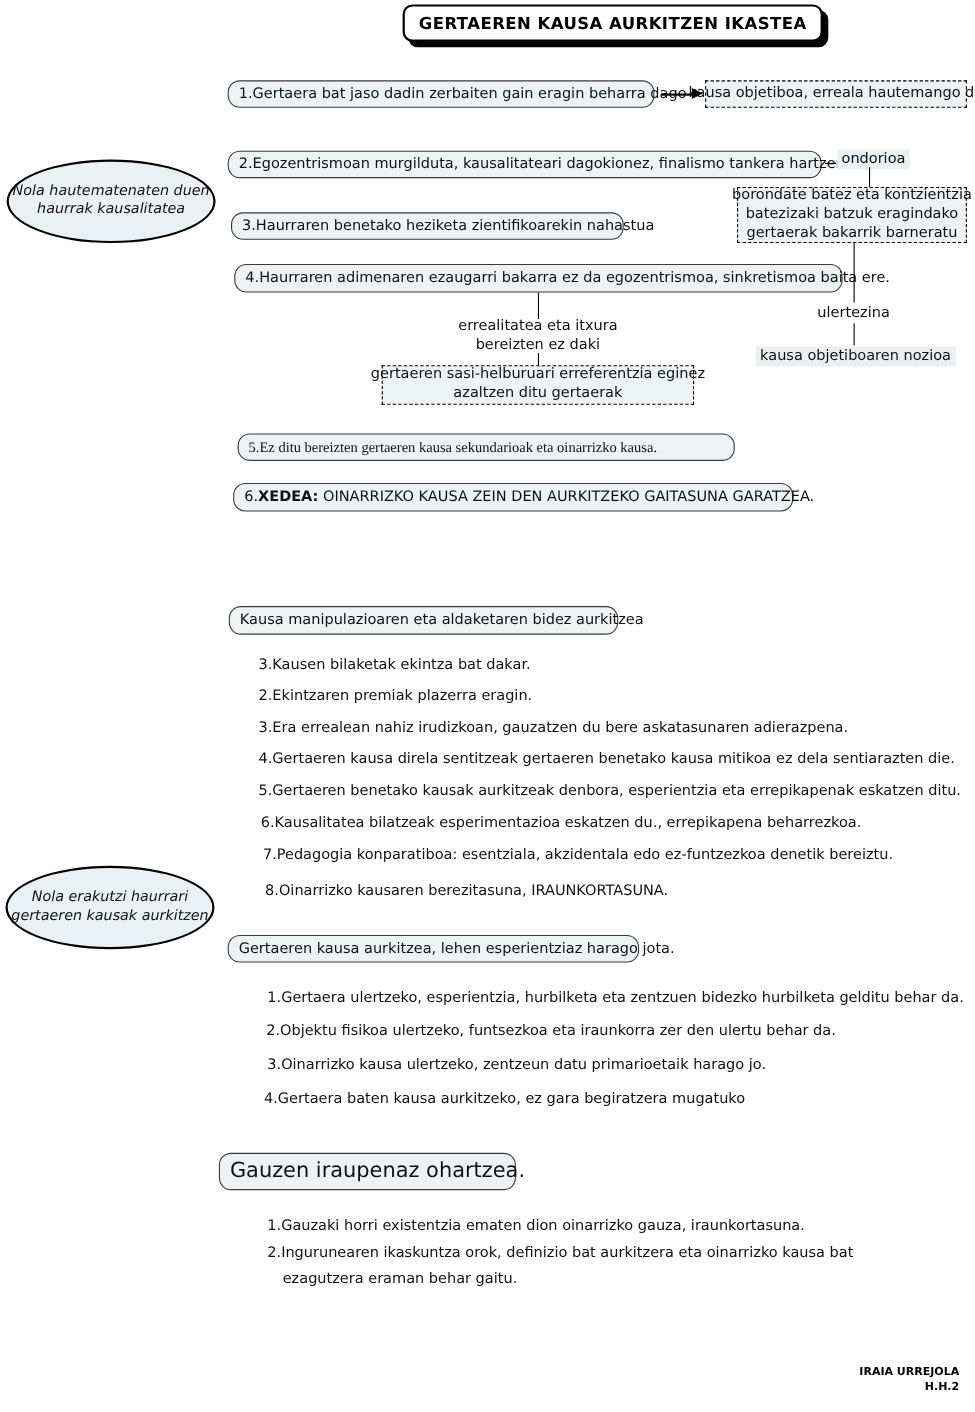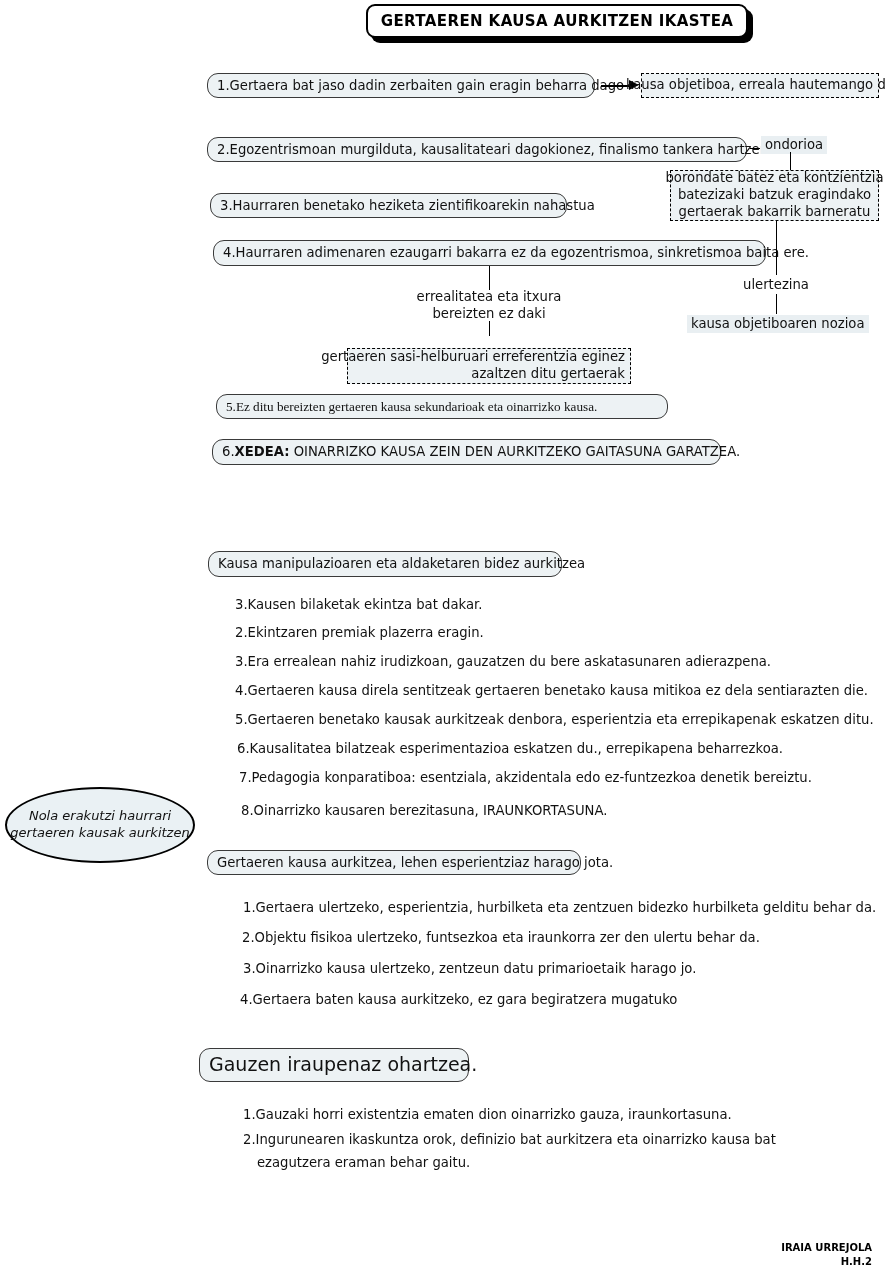--- a/index.html
+++ b/index.html
@@ -145,20 +145,24 @@
 </style>
 </head>
 <body>
 
 <div id="canvas">
 
   <div class="abs title-banner">
     <span>GERTAEREN KAUSA AURKITZEN IKASTEA</span>
   </div>
 
+  <div class="abs oval" style="left:6px; top:145px; width:190px; height:76px;">
+    <span>Nola hautematenaten duen</span>
+    <span>haurrak kausalitatea</span>
+  </div>
 
   <div class="abs rbox" style="left:207px; top:73px; width:388px; height:25px;">
     <span>1.Gertaera bat jaso dadin zerbaiten gain eragin beharra dago</span>
   </div>
 
   <div class="abs arrow-shaft" style="left:601px; top:85px; width:29px;"></div>
   <div class="abs arrow-head" style="left:629px; top:80px;"></div>
 
   <div class="abs dbox" style="left:641px; top:73px; width:238px; height:25px;">
     <span>kausa objetiboa, erreala hautemango du</span>
@@ -191,21 +195,21 @@
 
   <div class="abs vline" style="left:489px; top:266px; height:24px;"></div>
 
   <div class="abs ftext" style="left:389px; top:288px; width:200px;">
     <div>errealitatea eta itxura</div>
     <div>bereizten ez daki</div>
   </div>
 
   <div class="abs vline" style="left:489px; top:321px; height:15px;"></div>
 
-  <div class="abs dbox" style="left:347px; top:348px; width:284px; height:36px;align-items:flex-end;">
+  <div class="abs dbox" style="left:347px; top:332px; width:284px; height:36px;">
     <span>gertaeren sasi-helburuari erreferentzia eginez</span>
     <span>azaltzen ditu gertaerak</span>
   </div>
 
   <div class="abs vline" style="left:776px; top:221px; height:54px;"></div>
   <div class="abs ftext" style="left:716px; top:276px; width:120px;">
     <div>ulertezina</div>
   </div>
   <div class="abs vline" style="left:776px; top:294px; height:20px;"></div>
   <div class="abs hlabel" style="left:687px; top:315px;">

